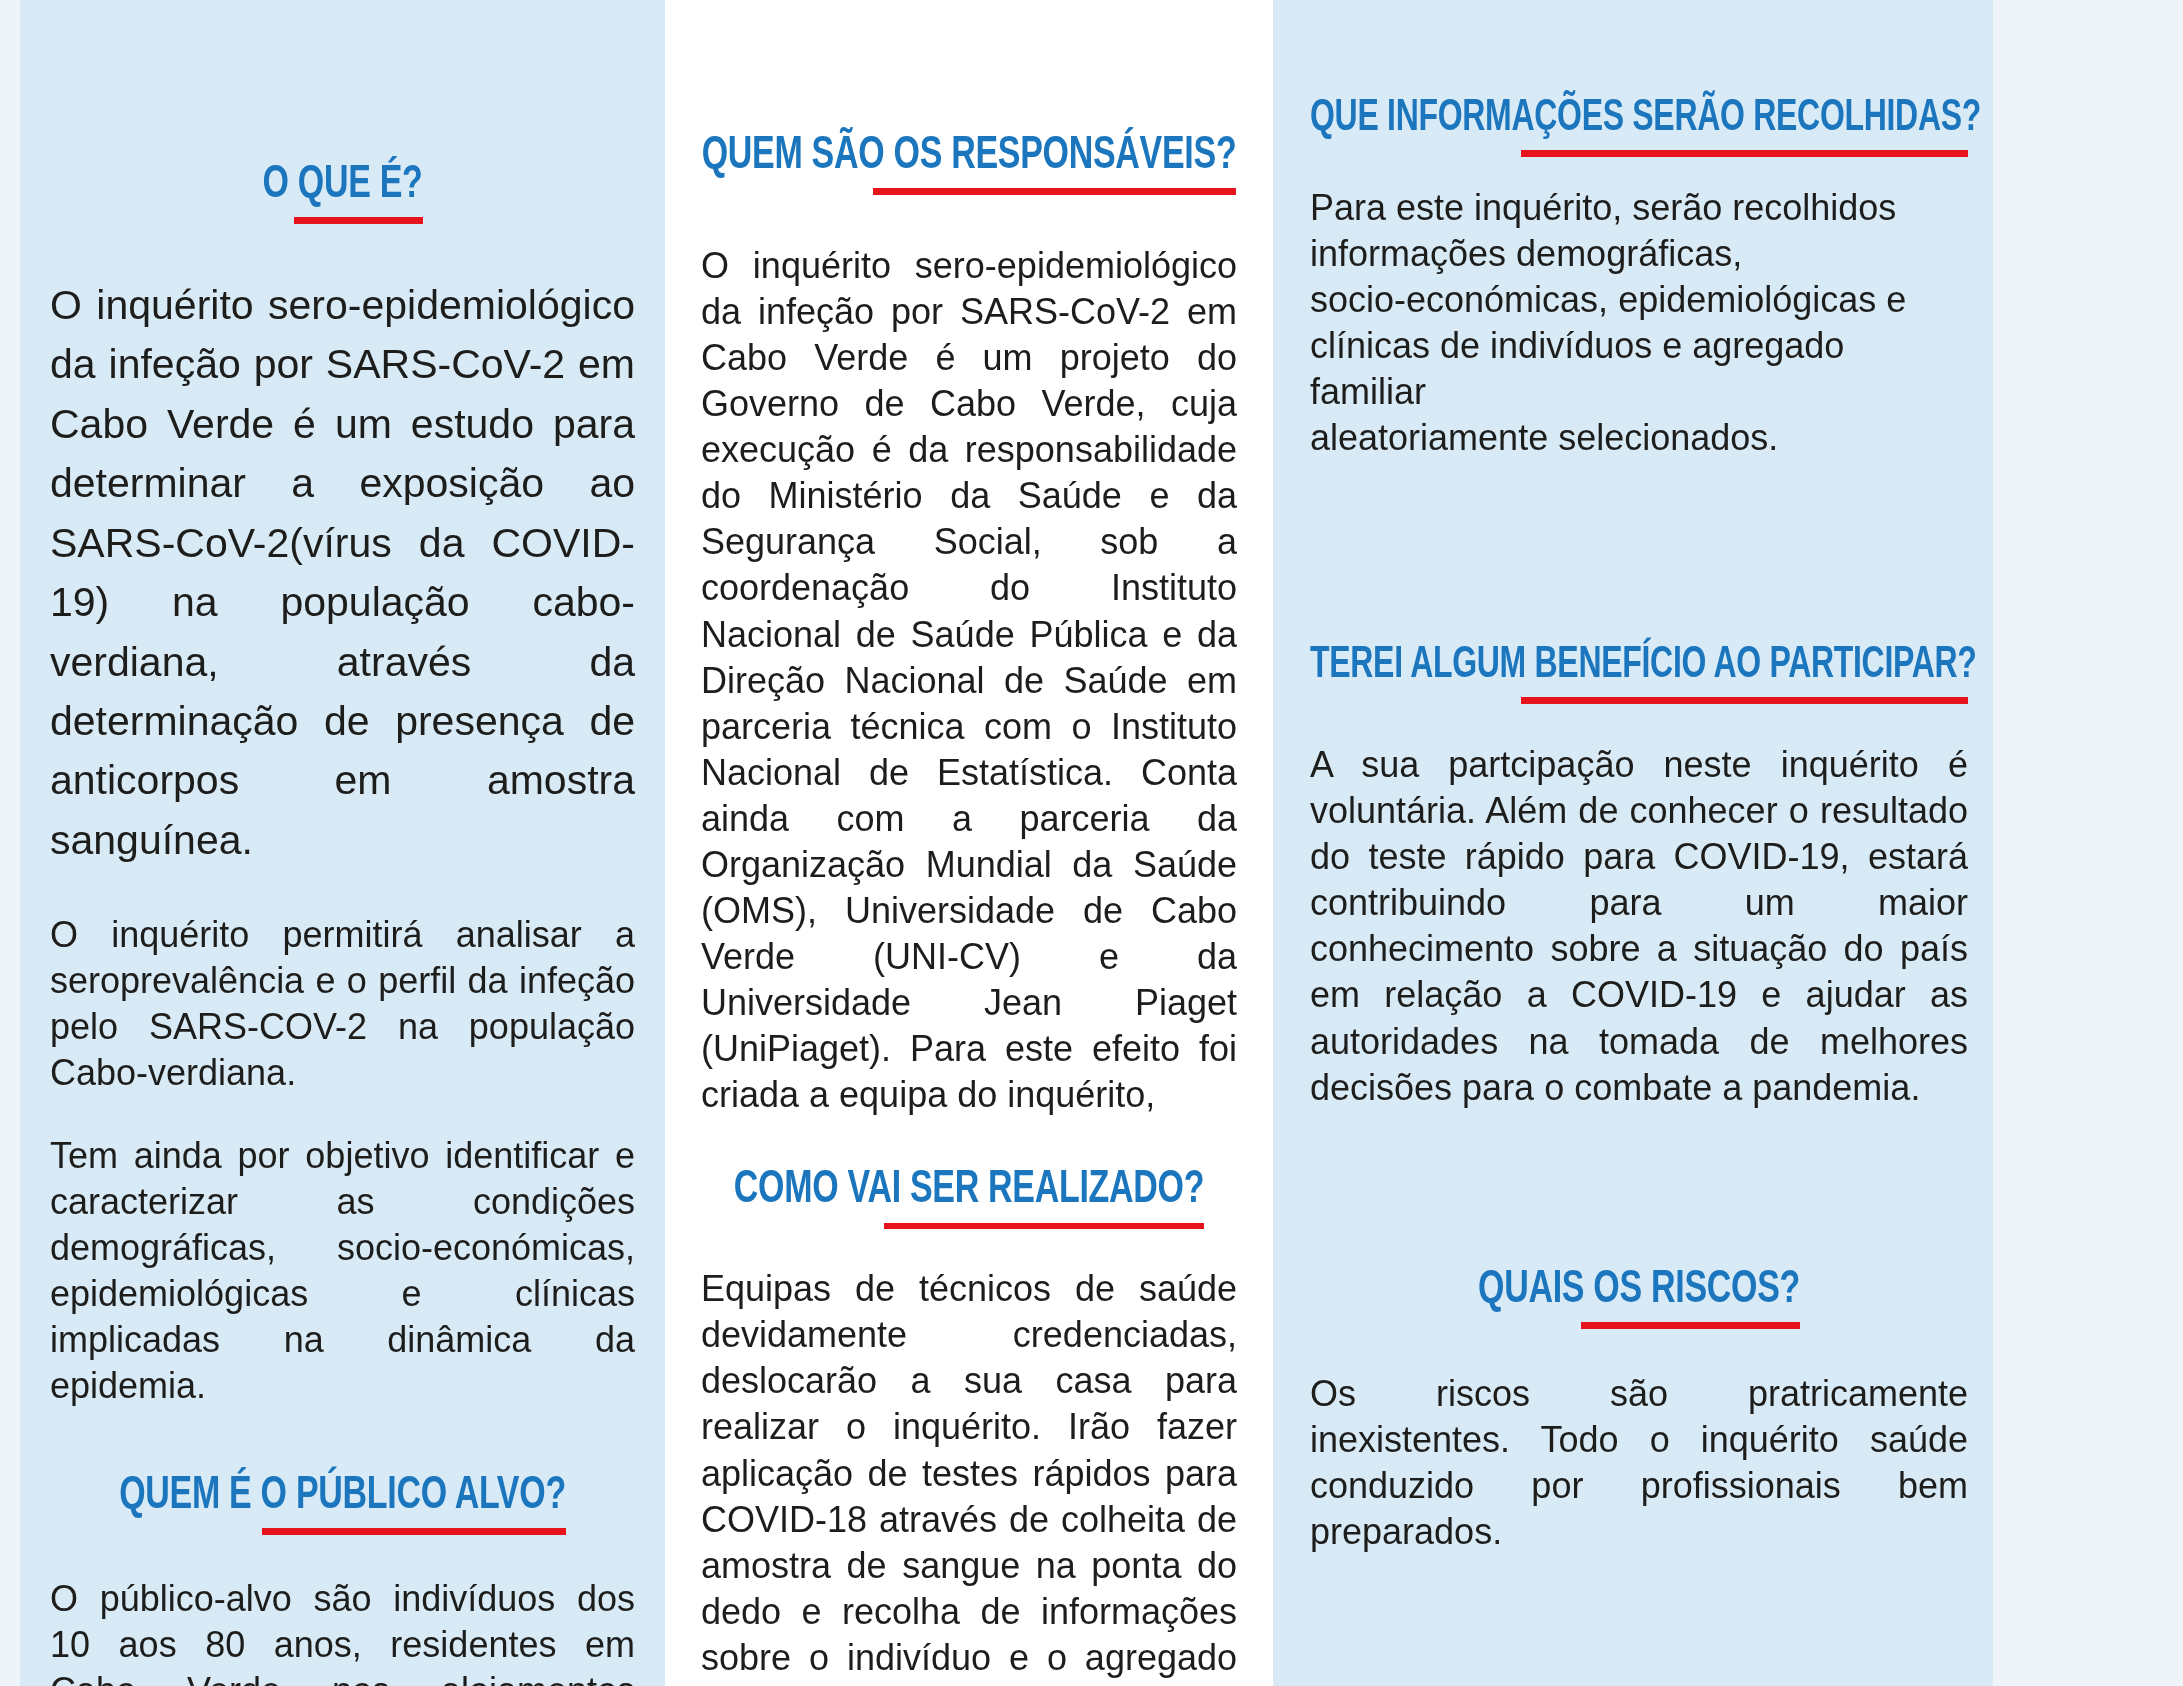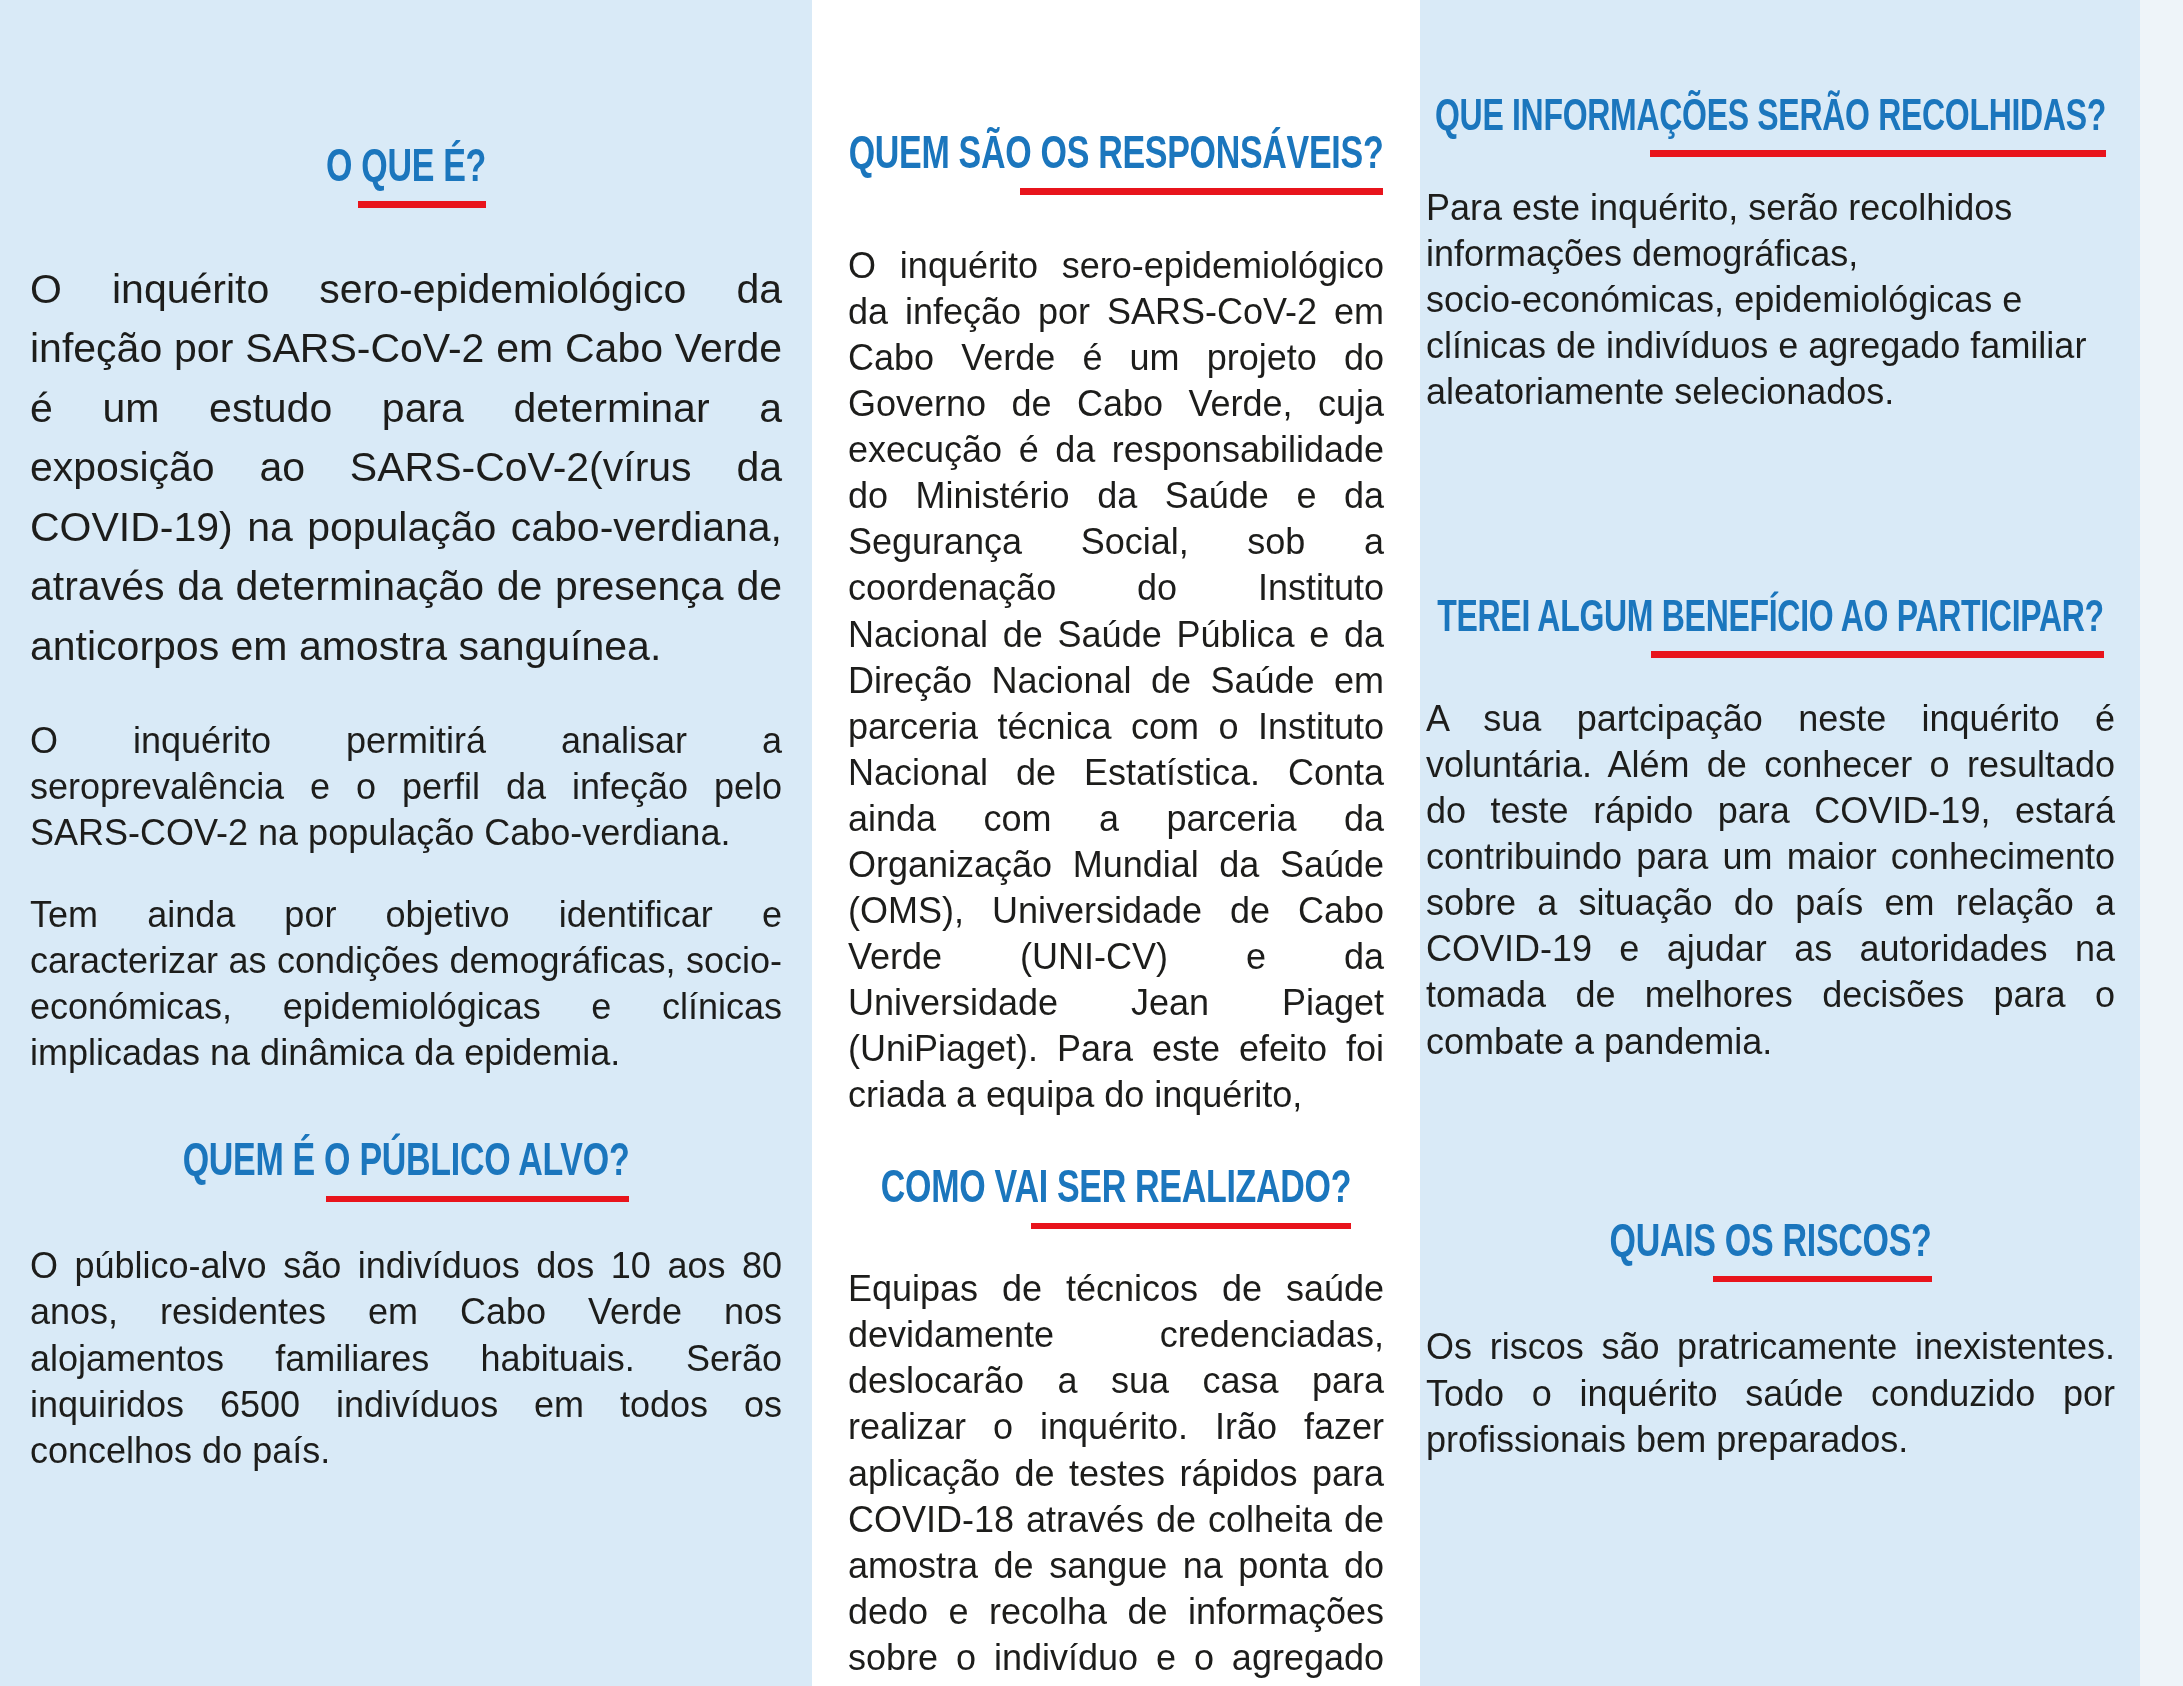--- a/index.html
+++ b/index.html
@@ -10,23 +10,23 @@
     --ink:#1d1d1b;
   }
   html,body{margin:0;padding:0;background:#eef4f9;}
   .page{
     width:2183px;height:1687px;
     display:flex;flex-direction:row;overflow:hidden;
     font-family:"Liberation Sans", sans-serif;
     color:var(--ink);
   }
   .col{box-sizing:border-box;height:100%;}
-  .col-left {width:812px;background:var(--col-bg);padding:0 30px;}
+  .col-left {width:645px;background:var(--col-bg);padding:16px 30px;margin-left:20px;}
   .col-mid  {width:608px;background:var(--mid-bg);padding:0 36px;}
-  .col-right{width:720px;background:var(--col-bg);padding:0 25px 0 6px;}
+  .col-right{width:720px;background:var(--col-bg);padding:0 25px 0 37px;}
 
   .sec-head{text-align:center;}
   .hwrap{display:inline-block;max-width:100%;}
   .h{
     color:var(--blue);
     font-weight:bold;
     font-size:34px;
     letter-spacing:-0.3px;
     white-space:nowrap;
     transform:scaleY(1.38);

